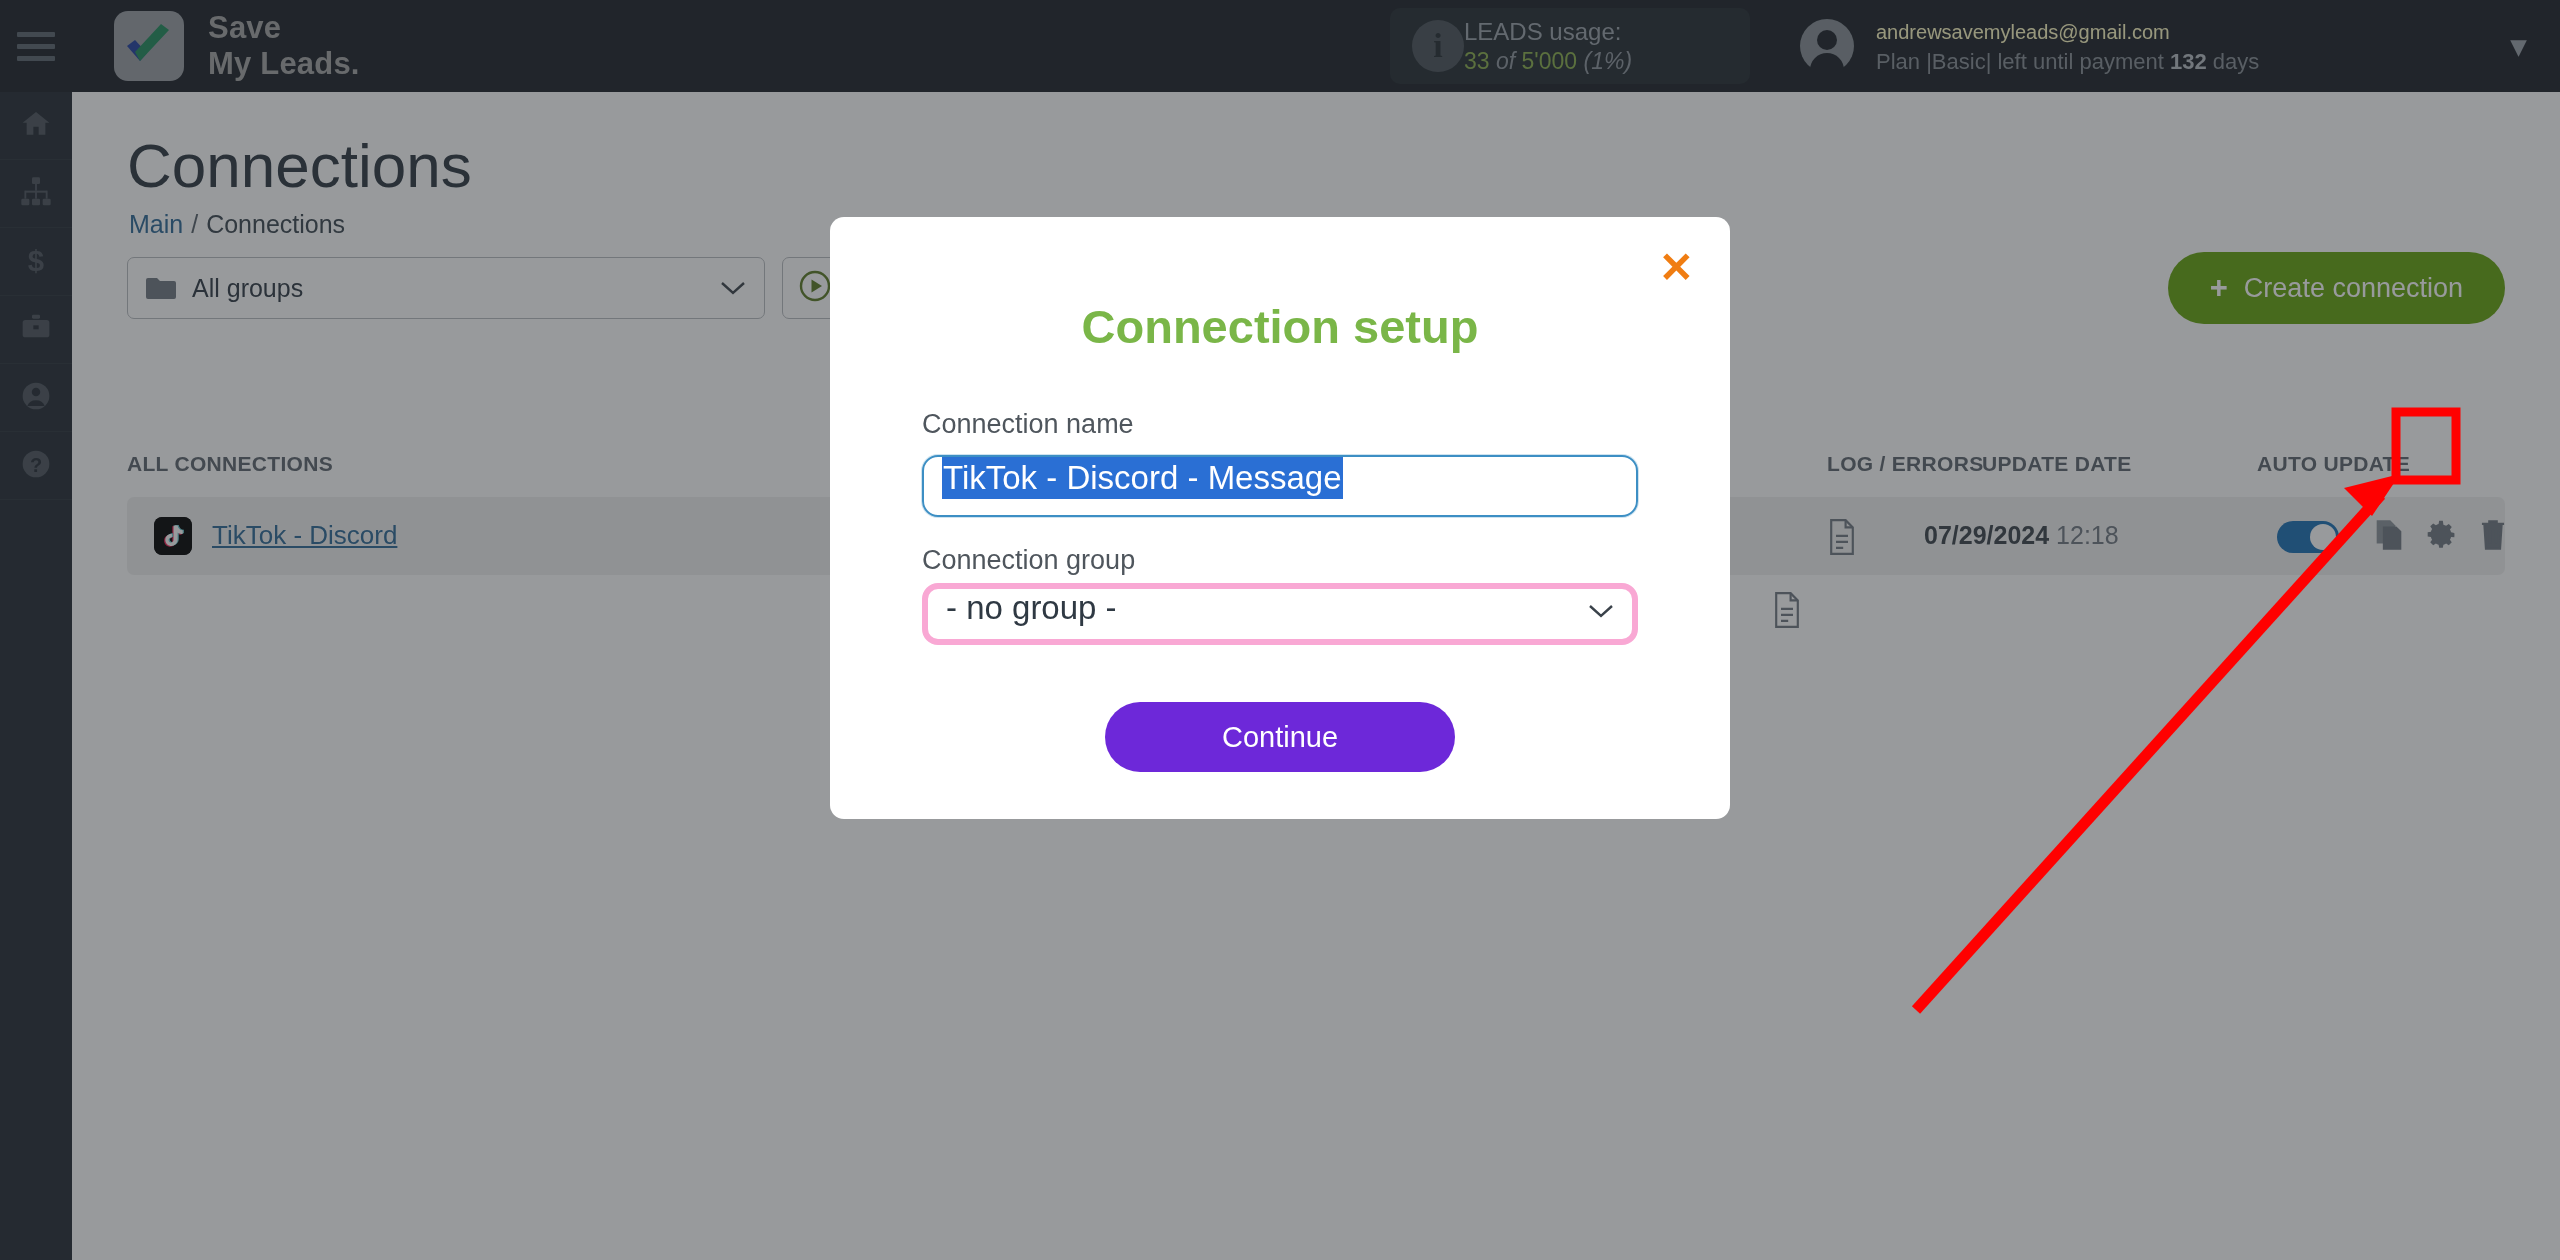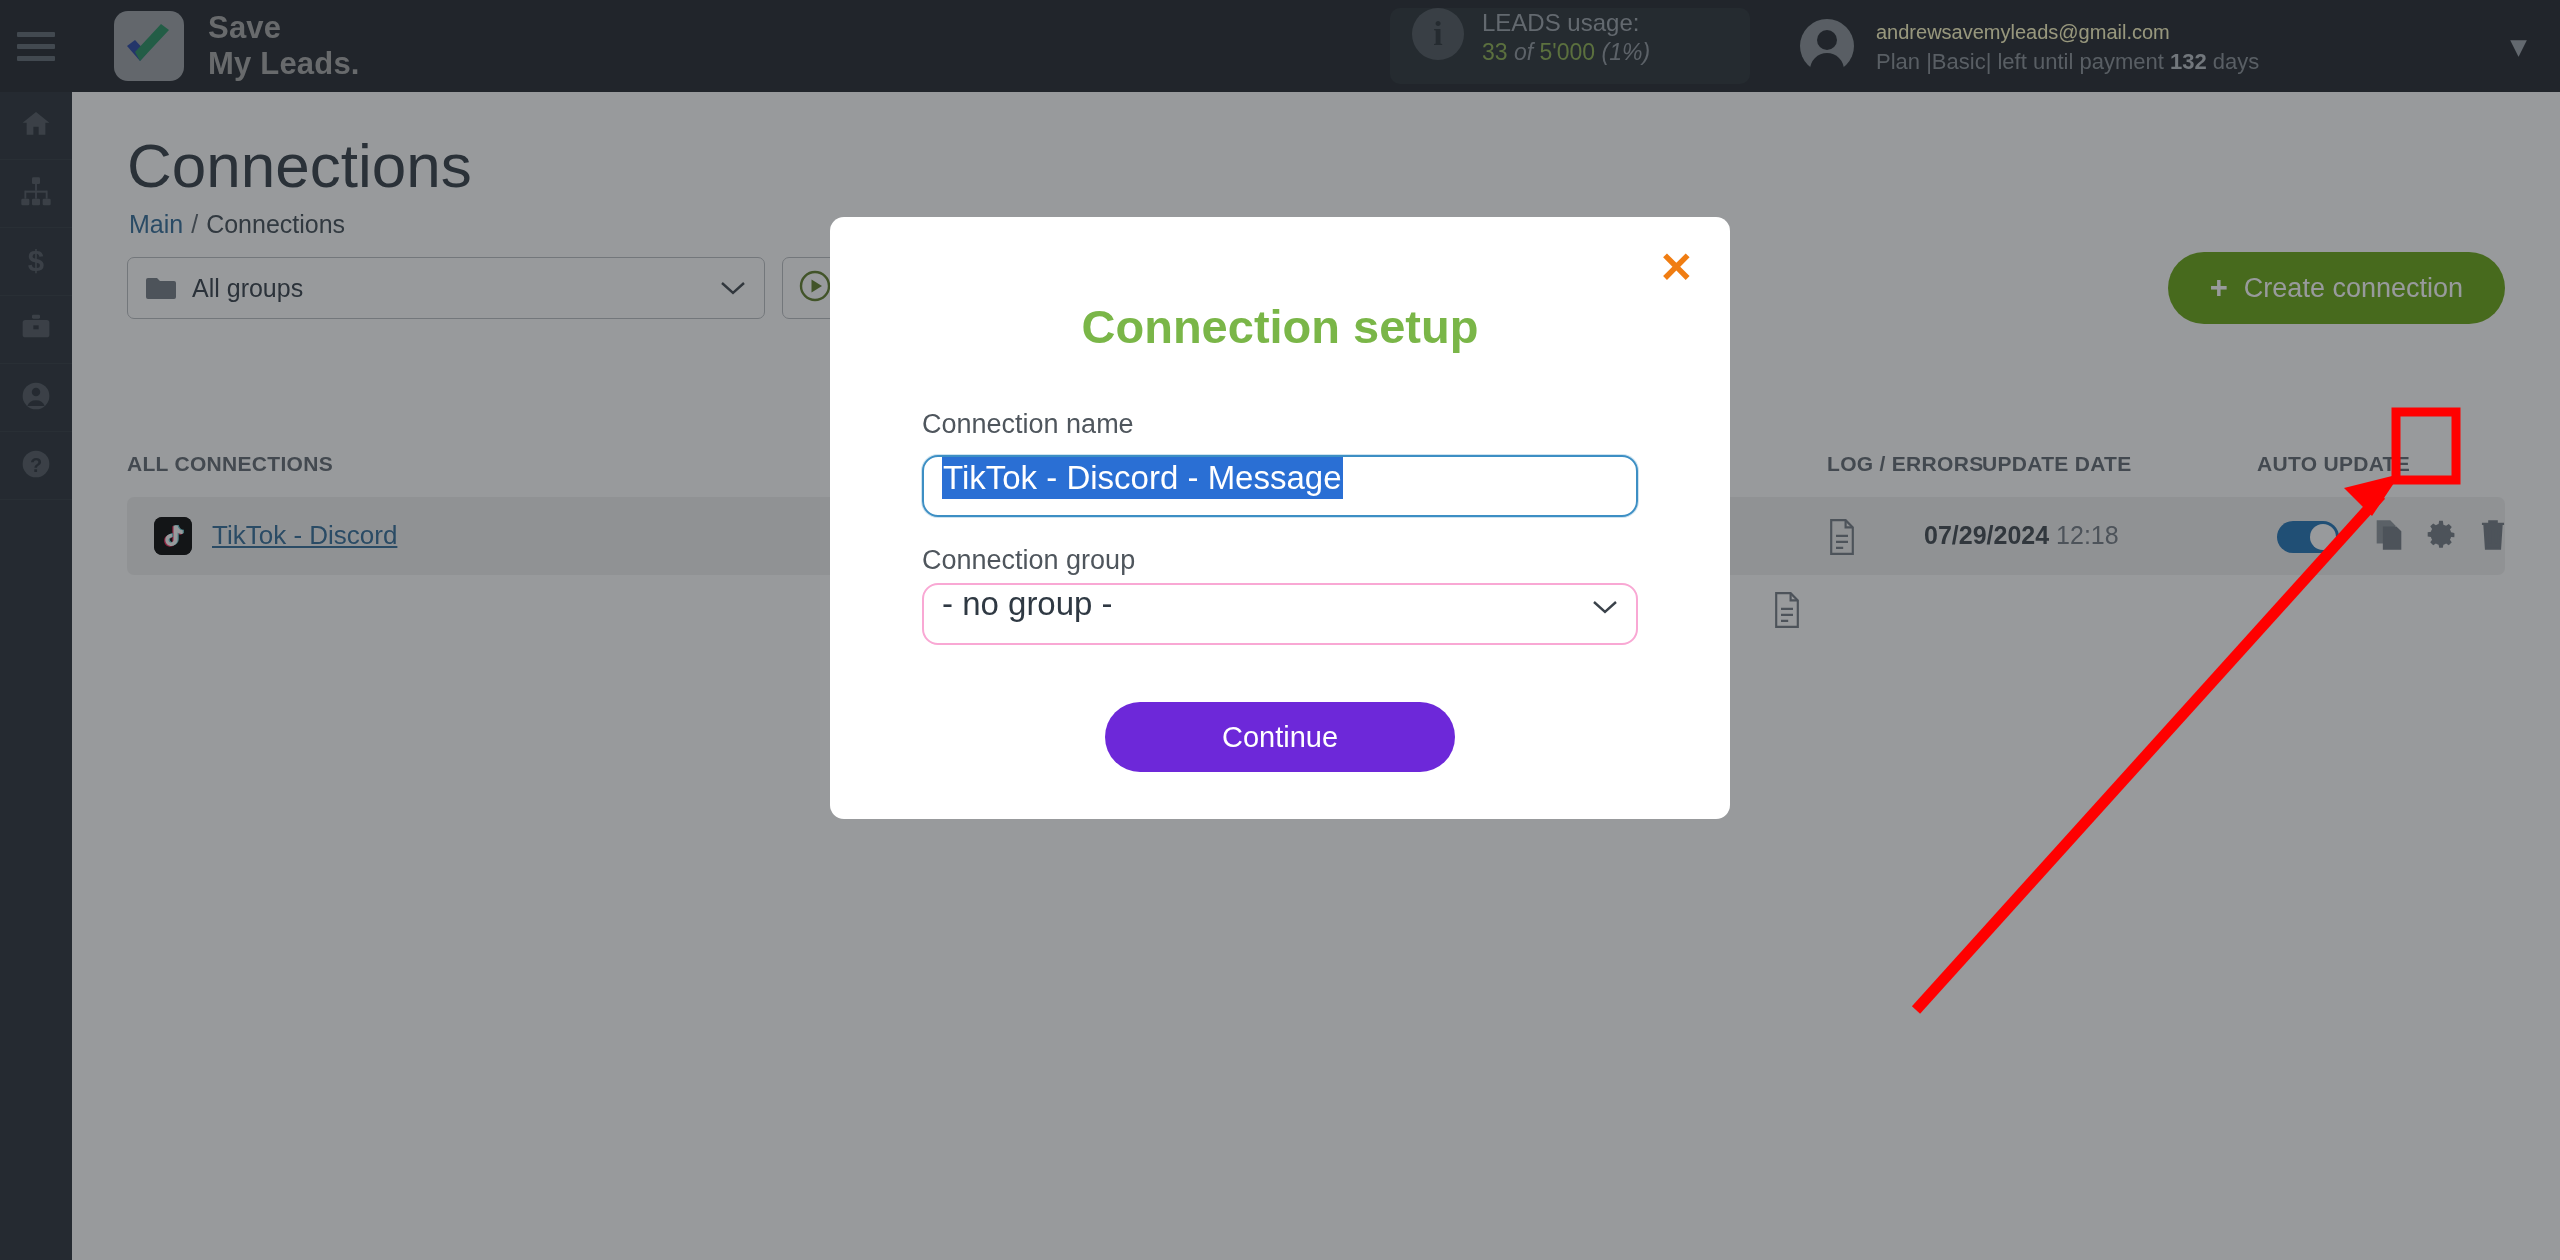--- a/index.html
+++ b/index.html
@@ -35,21 +35,21 @@
   #brand-logo svg { position: absolute; left: 9px; top: 11px; }
   #brand-text {
     color: #a3a3a3; font-size: 31px; font-weight: bold;
     line-height: 36px; letter-spacing: 0.2px;
   }
 
   #leads-chip {
     position: absolute; left: 1390px; top: 8px;
     width: 360px; height: 76px;
     background: #232b31; border-radius: 10px;
-    display: flex; align-items: flex-start; gap: 18px; padding-left: 22px;
+    display: flex; align-items: center; padding-left: 22px;
   }
   #info-circle {
     width: 52px; height: 52px; border-radius: 50%;
     background: #4a5259; color: #232b31;
     display:flex; align-items:center; justify-content:center;
     font-size: 34px; font-weight: bold; font-family: "Liberation Serif", serif;
   }
   .leads-line1 { color: #9aa1a9; font-size: 24px; line-height: 30px; }
   .leads-line2 { font-size: 23px; line-height: 28px; color: #8aae4b; font-style: italic; }
   .leads-line2 b { font-style: normal; font-weight: normal; color:#8aae4b;}
@@ -240,21 +240,21 @@
     top: 238px;
     border: 2px solid #3d8fc4;
     box-shadow: 0 0 0 1px rgba(61,143,196,0.25);
   }
   #name-value {
     background: #2a6fd4; color: #fff; padding: 2px 1px;
   }
   #group-label { top: 328px; }
   #group-input {
     top: 366px;
-    border: 2px solid #f9a8d4;
+    border: 6px solid #f9a8d4;
     justify-content: space-between;
     cursor: pointer;
   }
   #continue-btn {
     position: absolute; left: 275px; top: 485px;
     width: 350px; height: 70px;
     background: #6d28d9; border: none; border-radius: 35px;
     color: #fff; font-size: 29px; cursor: pointer;
     font-family: "Liberation Sans", sans-serif;
   }

